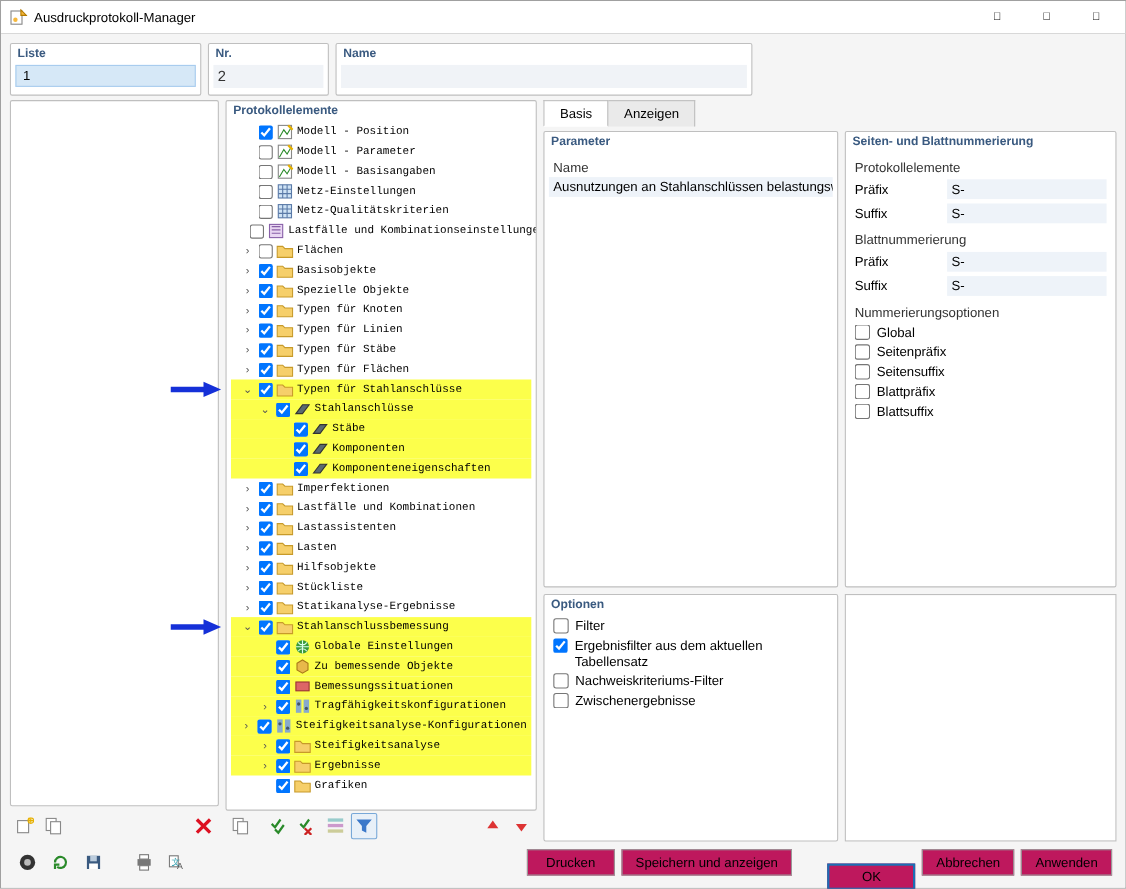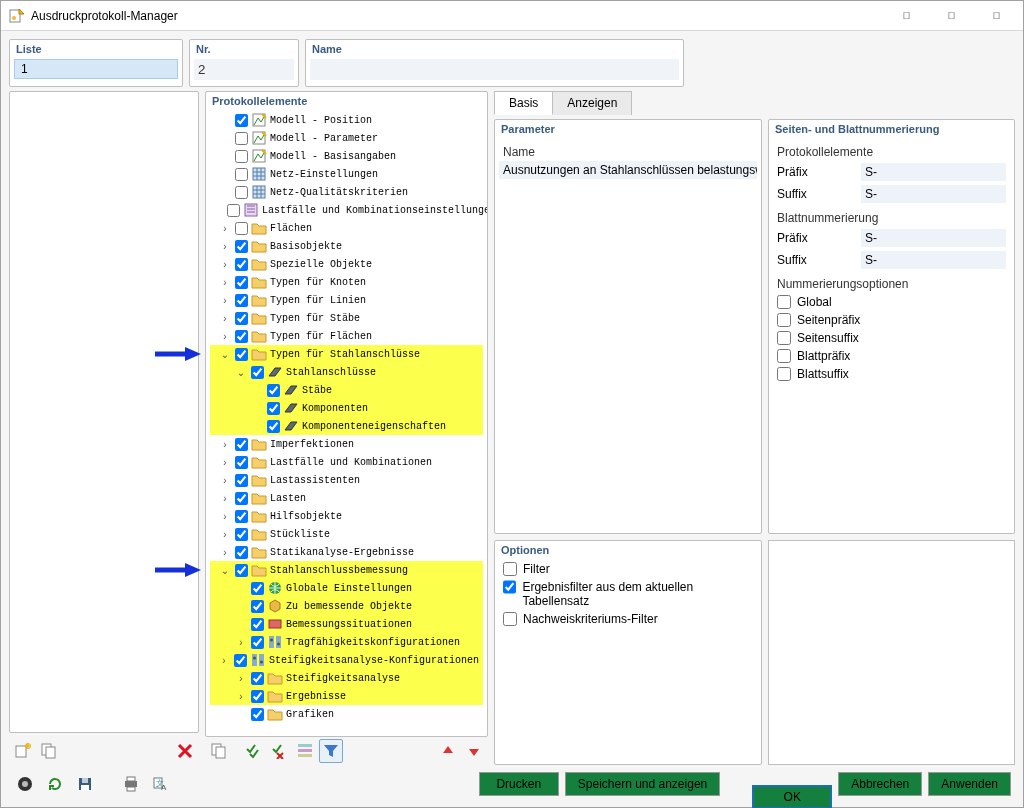--- a/index.html
+++ b/index.html
@@ -57,21 +57,21 @@
 .ticon { width: 16px; height: 16px; margin-right: 3px; display: inline-flex; align-items: center; justify-content: center; font-size: 12px; flex: 0 0 16px; }
 .tlabel { font-size: 10px; font-family: Liberation Mono, monospace; }
 .ind { display: inline-block; height: 1px; }
 
 .proto-tool { height: 28px; display: flex; align-items: center; gap: 2px; padding: 0 2px; }
 .tbtn { width: 24px; height: 24px; display: inline-flex; align-items: center; justify-content: center; border: 1px solid transparent; border-radius: 2px; }
 .tbtn.act { background: #e8f0f8; border-color: #78a8d8; }
 .tbtn svg { width: 16px; height: 16px; }
 .spacer { flex: 1; }
 
-.dlg-btn { min-width: 80px; height: 24px; padding: 0 12px; background: #15803d; border: 1px solid #989898; display: inline-flex; align-items: center; justify-content: center; font-size: 12px; }
+.dlg-btn { min-width: 80px; height: 24px; padding: 0 12px; background: #be185d; border: 1px solid #989898; display: inline-flex; align-items: center; justify-content: center; font-size: 12px; }
 .dlg-btn.primary { border: 2px solid #1a6fb5; margin-top: 26px; }
 
 .arrow { position: absolute; width: 46px; height: 16px; pointer-events: none; }
 
 ::-webkit-scrollbar { width: 16px; }
 ::-webkit-scrollbar-thumb { background: #c8c8c8; border: 1px solid #b0b0b0; }
 ::-webkit-scrollbar-track { background: #f0f0f0; }
 </style>
 </head>
 <body>
@@ -659,20 +659,24 @@
                   <input type="checkbox" style="">
                   <span>Filter</span>
                 </div>
                 <div class="chkrow">
                   <input type="checkbox" checked="" style="">
                   <span>Ergebnisfilter aus dem aktuellen Tabellensatz</span>
                 </div>
                 <div class="chkrow">
                   <input type="checkbox" style="">
                   <span>Nachweiskriteriums-Filter</span>
+                </div>
+                <div class="chkrow">
+                  <input type="checkbox" style="">
+                  <span>Zwischenergebnisse</span>
                 </div>
               </div>
           </div>
           <div class="blank2"></div>
         </div>
       </div>
     </div>
 
     <div class="footer">
       <span class="tbtn">

